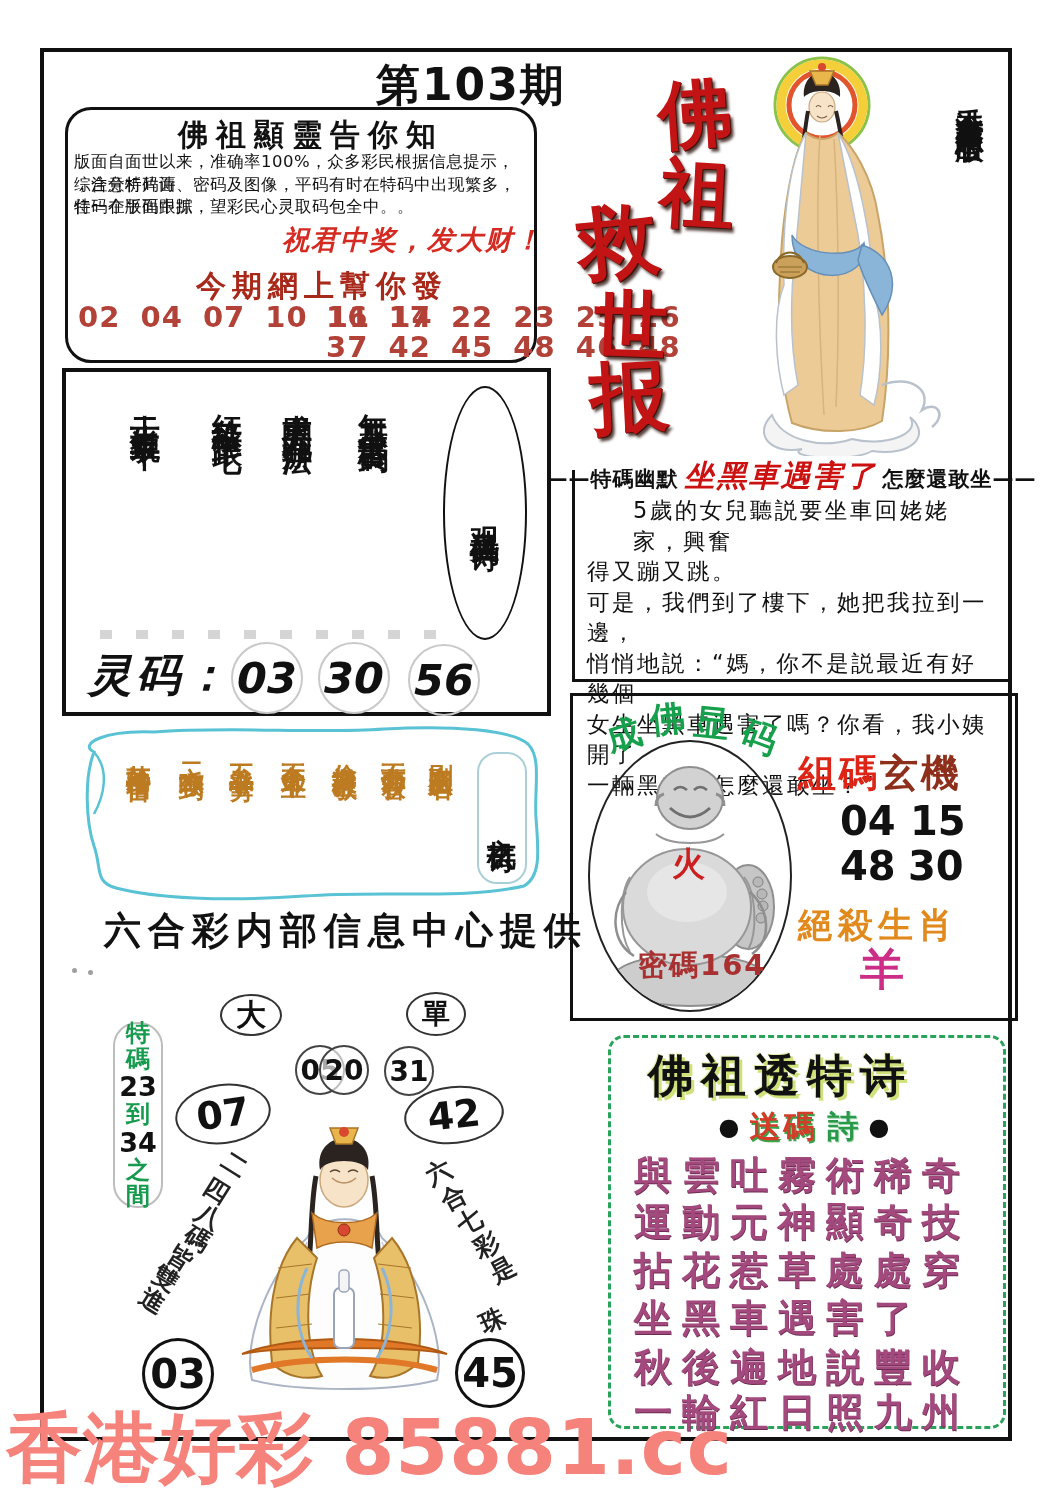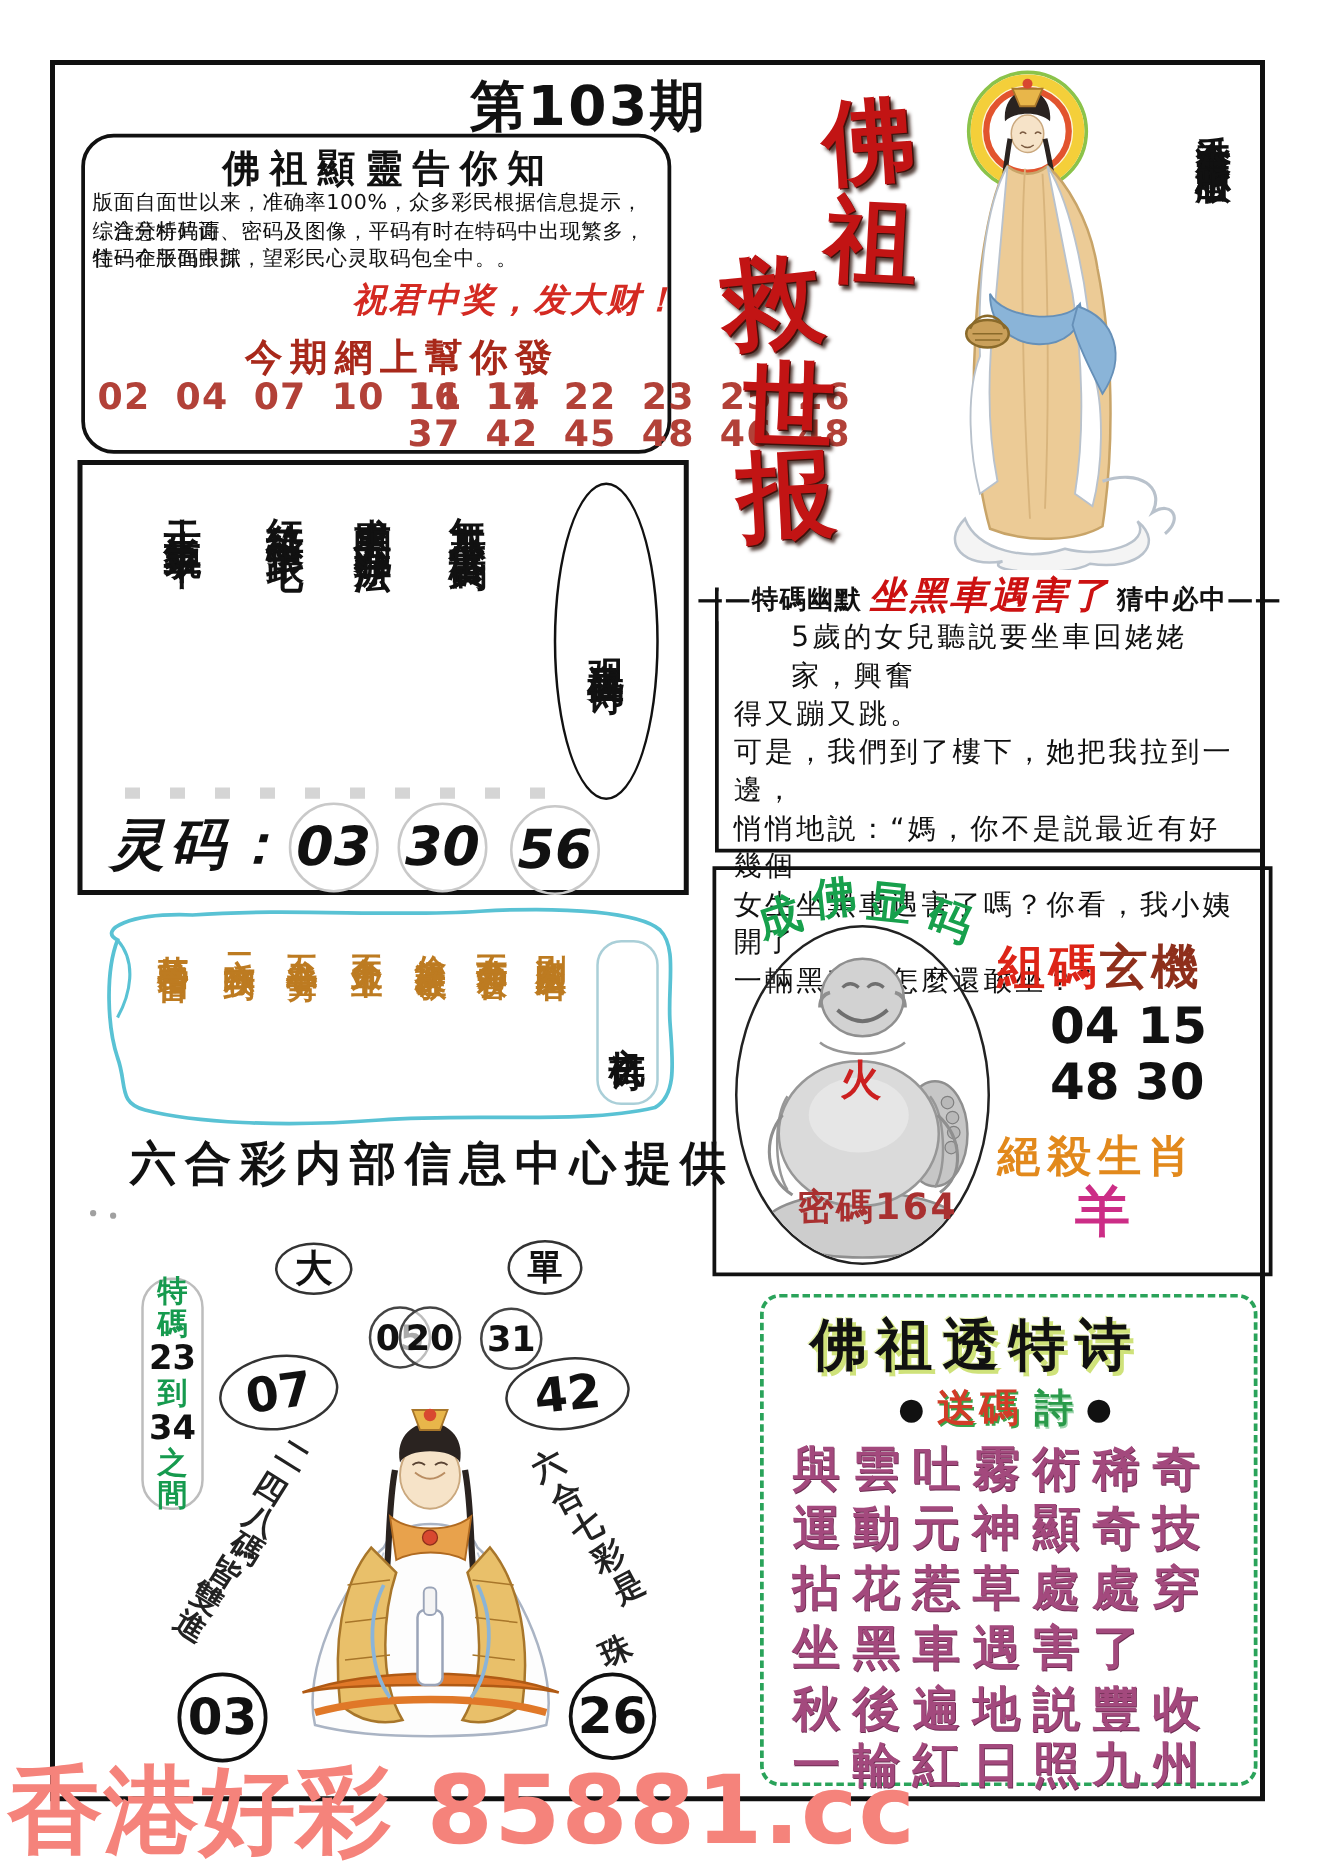--- a/index.html
+++ b/index.html
@@ -189,21 +189,21 @@
   <span class="abs diagChar" style="left:140px;top:1288px;transform:rotate(32deg);">進</span>
 
   <span class="abs diagChar" style="left:426px;top:1160px;transform:rotate(-28deg);">六</span>
   <span class="abs diagChar" style="left:441px;top:1185px;transform:rotate(-28deg);">合</span>
   <span class="abs diagChar" style="left:457px;top:1209px;transform:rotate(-28deg);">七</span>
   <span class="abs diagChar" style="left:474px;top:1233px;transform:rotate(-28deg);">彩</span>
   <span class="abs diagChar" style="left:490px;top:1257px;transform:rotate(-28deg);">是</span>
   <span class="abs diagChar" style="left:480px;top:1308px;transform:rotate(-24deg);">珠</span>
 
   <div class="abs bigCircle" style="left:142px;top:1338px;width:66px;height:66px;">03</div>
-  <div class="abs bigCircle" style="left:455px;top:1338px;width:64px;height:64px;">26</div>
+  <div class="abs bigCircle" style="left:455px;top:1338px;width:64px;height:64px;">45</div>
 
   <span class="abs mast" style="left:658px;top:76px;font-size:74px;transform:rotate(-4deg);">佛</span>
   <span class="abs mast" style="left:660px;top:156px;font-size:74px;transform:rotate(3deg);">祖</span>
   <span class="abs mast" style="left:578px;top:202px;font-size:80px;transform:rotate(-6deg);">救</span>
   <span class="abs mast" style="left:594px;top:288px;font-size:74px;transform:rotate(2deg);">世</span>
   <span class="abs mast" style="left:590px;top:358px;font-size:78px;transform:rotate(-3deg);">报</span>
 
   <svg class="abs" style="left:732px;top:55px;" width="225" height="412" viewBox="0 0 225 412">
     <circle cx="90" cy="50" r="47" fill="none" stroke="#8bc34a" stroke-width="3"></circle>
     <circle cx="90" cy="50" r="41" fill="#fdf6d8" stroke="#f4cf3a" stroke-width="9"></circle>
@@ -228,21 +228,21 @@
              C190,380 150,392 120,384 C90,394 50,386 40,360 Z" fill="#f4f4f4" stroke="#b9c2cc" stroke-width="2"></path>
     <path d="M150,330 C180,320 200,335 190,355 C205,345 215,360 200,372" fill="none" stroke="#b9c2cc" stroke-width="2.5"></path>
   </svg>
 
   <div class="abs vtext" id="publisher">香港六合彩券信息中心出版</div>
 
   <div class="abs" id="humorBox">
     <div class="abs" id="humorHeader">
       <span class="hp">——特碼幽默</span>
       <span class="ht">坐黑車遇害了</span>
-      <span class="hp">猜中必中——</span>
+      <span class="hp">怎麼還敢坐——</span>
     </div>
     <div style="padding:22px 10px 0 12px;">
       <div class="hline" style="padding-left:46px;">5歲的女兒聽説要坐車回姥姥家，興奮</div>
       <div class="hline">得又蹦又跳。</div>
       <div class="hline">可是，我們到了樓下，她把我拉到一邊，</div>
       <div class="hline">悄悄地説：“媽，你不是説最近有好幾個</div>
       <div class="hline">女生坐黑車遇害了嗎？你看，我小姨開了</div>
       <div class="hline">一輛黑車，怎麼還敢坐？”</div>
     </div>
   </div>

